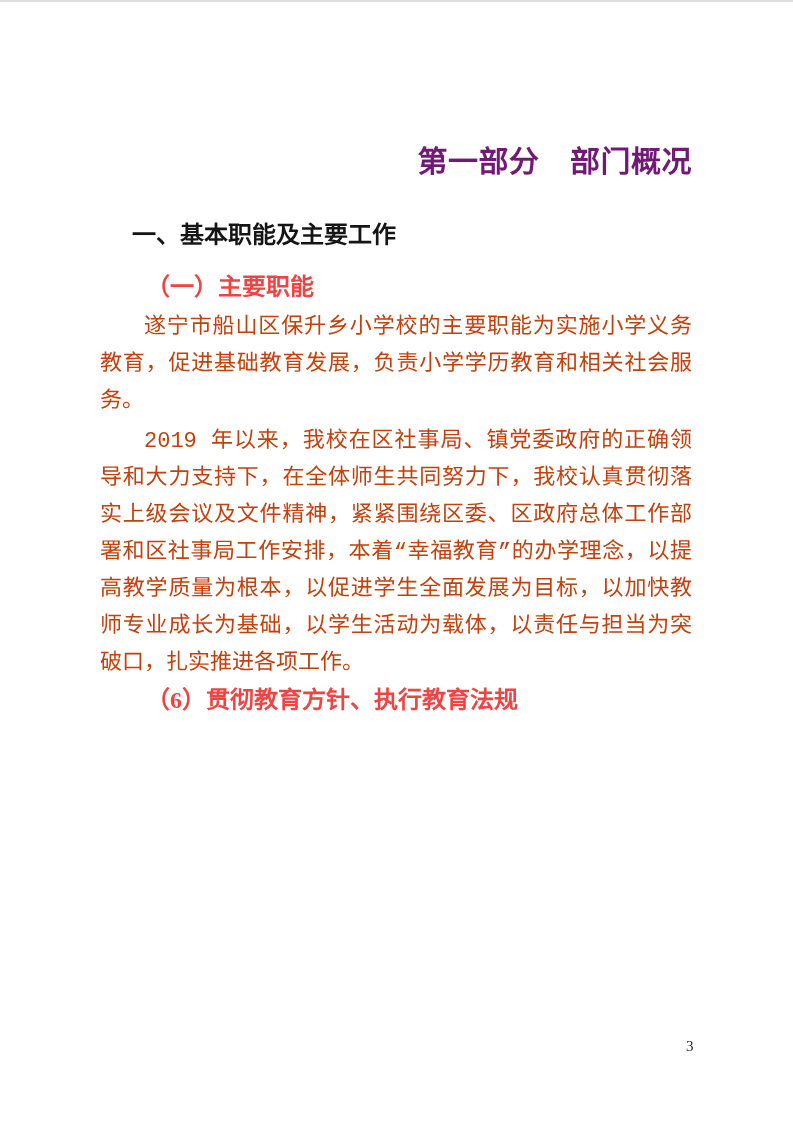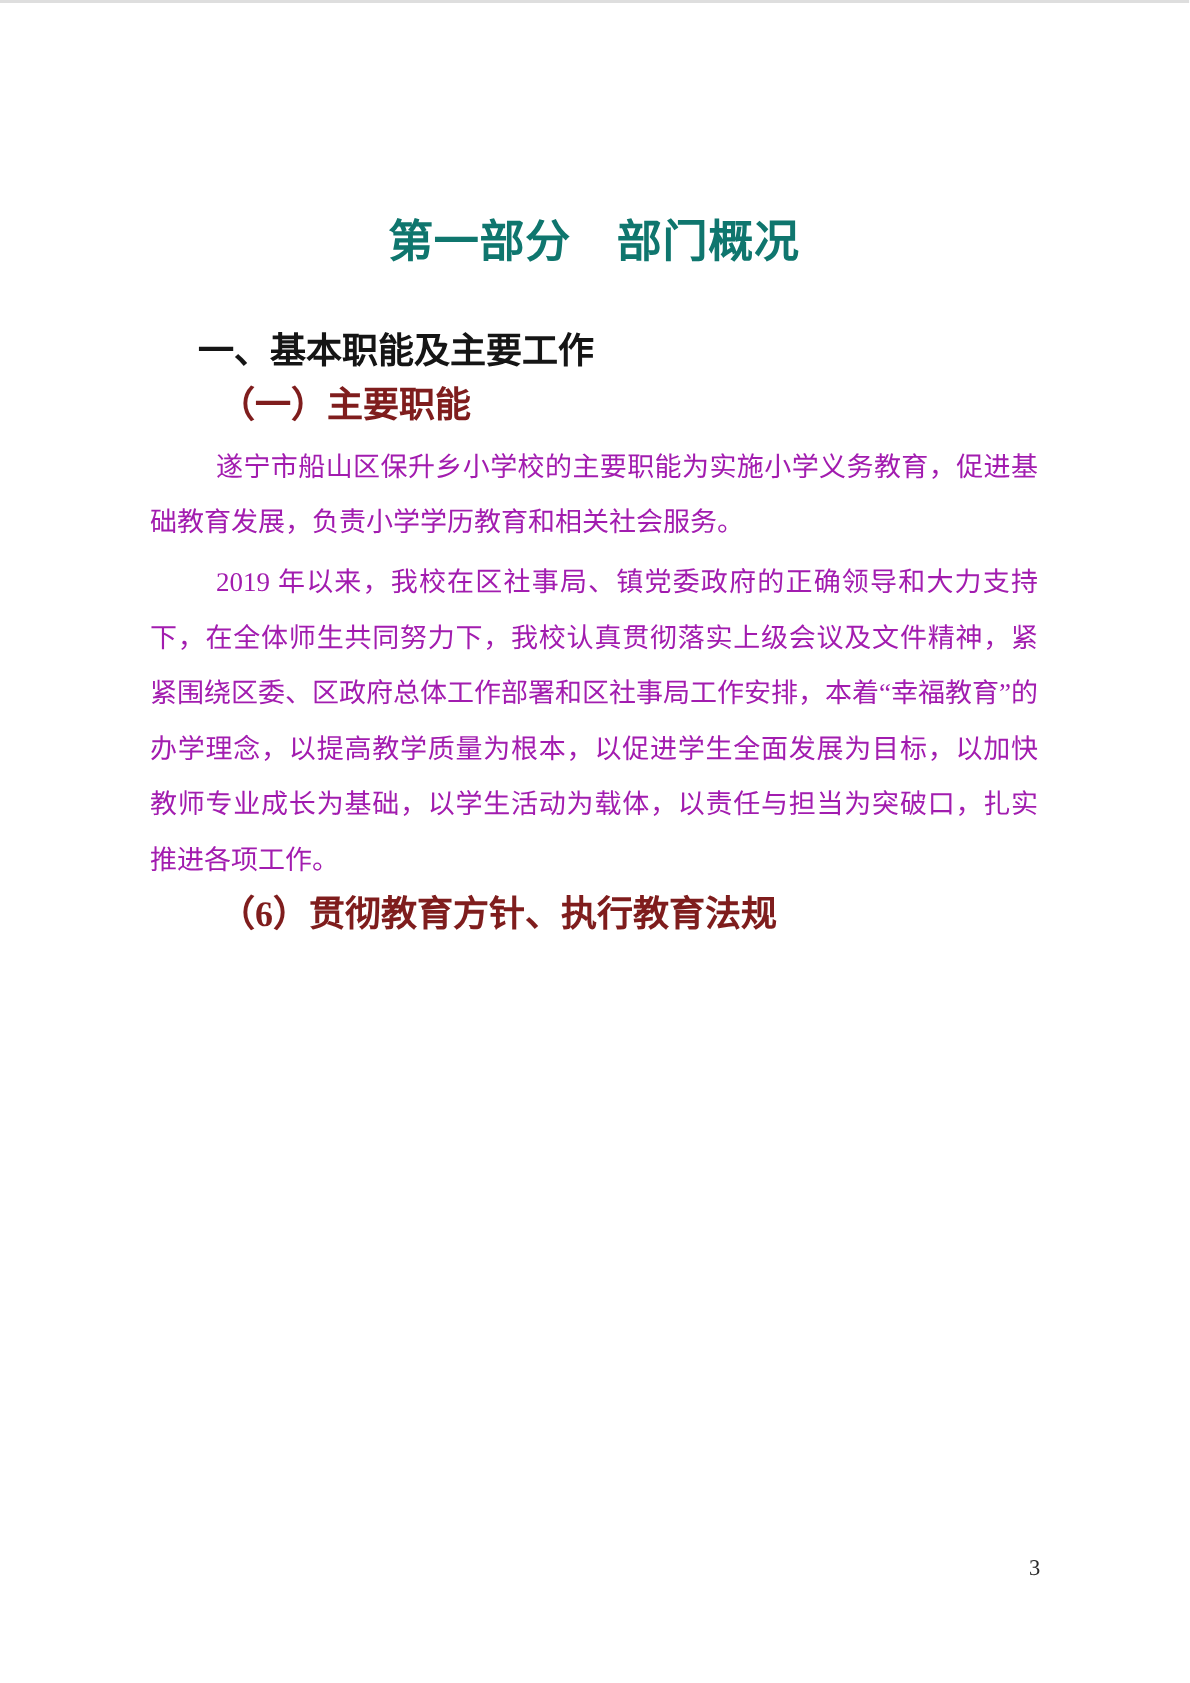--- a/index.html
+++ b/index.html
@@ -26,47 +26,47 @@
     left: 100px;
     top: 0;
     width: 592px;
   }
   .doc-title {
     margin: 140px 0 0 0;
     font-family: "Liberation Sans", sans-serif;
     font-weight: bold;
     font-size: 30px;
     line-height: 44px;
-    text-align: center;
-    color: #0f766e;
+    text-align: right;
+    color: #701a75;
     letter-spacing: 0.5px;
     white-space: pre;
   }
   .h1 {
-    margin: 32px 0 0 32px;
+    margin: 32px 0 16px 32px;
     font-family: "Liberation Sans", sans-serif;
     font-weight: bold;
     font-size: 24px;
     line-height: 37px;
     color: #151515;
   }
   .h2 {
     margin: 0 0 0 46px;
     font-family: "Liberation Serif", serif;
     font-weight: bold;
     font-size: 24px;
     line-height: 37px;
-    color: #7f1d1d;
+    color: #ef4444;
   }
   .para {
     margin: 3px 0 0 0;
-    font-family: Liberation Serif, serif;
-    font-size: 18px;
+    font-family: Liberation Mono, monospace;
+    font-size: 22px;
     line-height: 37px;
-    color: #a21caf;
+    color: #c2410c;
     text-align: justify;
     text-indent: 44px;
   }
   .page-number {
     position: absolute;
     top: 1036px;
     left: 686px;
     font-family: "Liberation Serif", serif;
     font-size: 15px;
     line-height: 20px;

